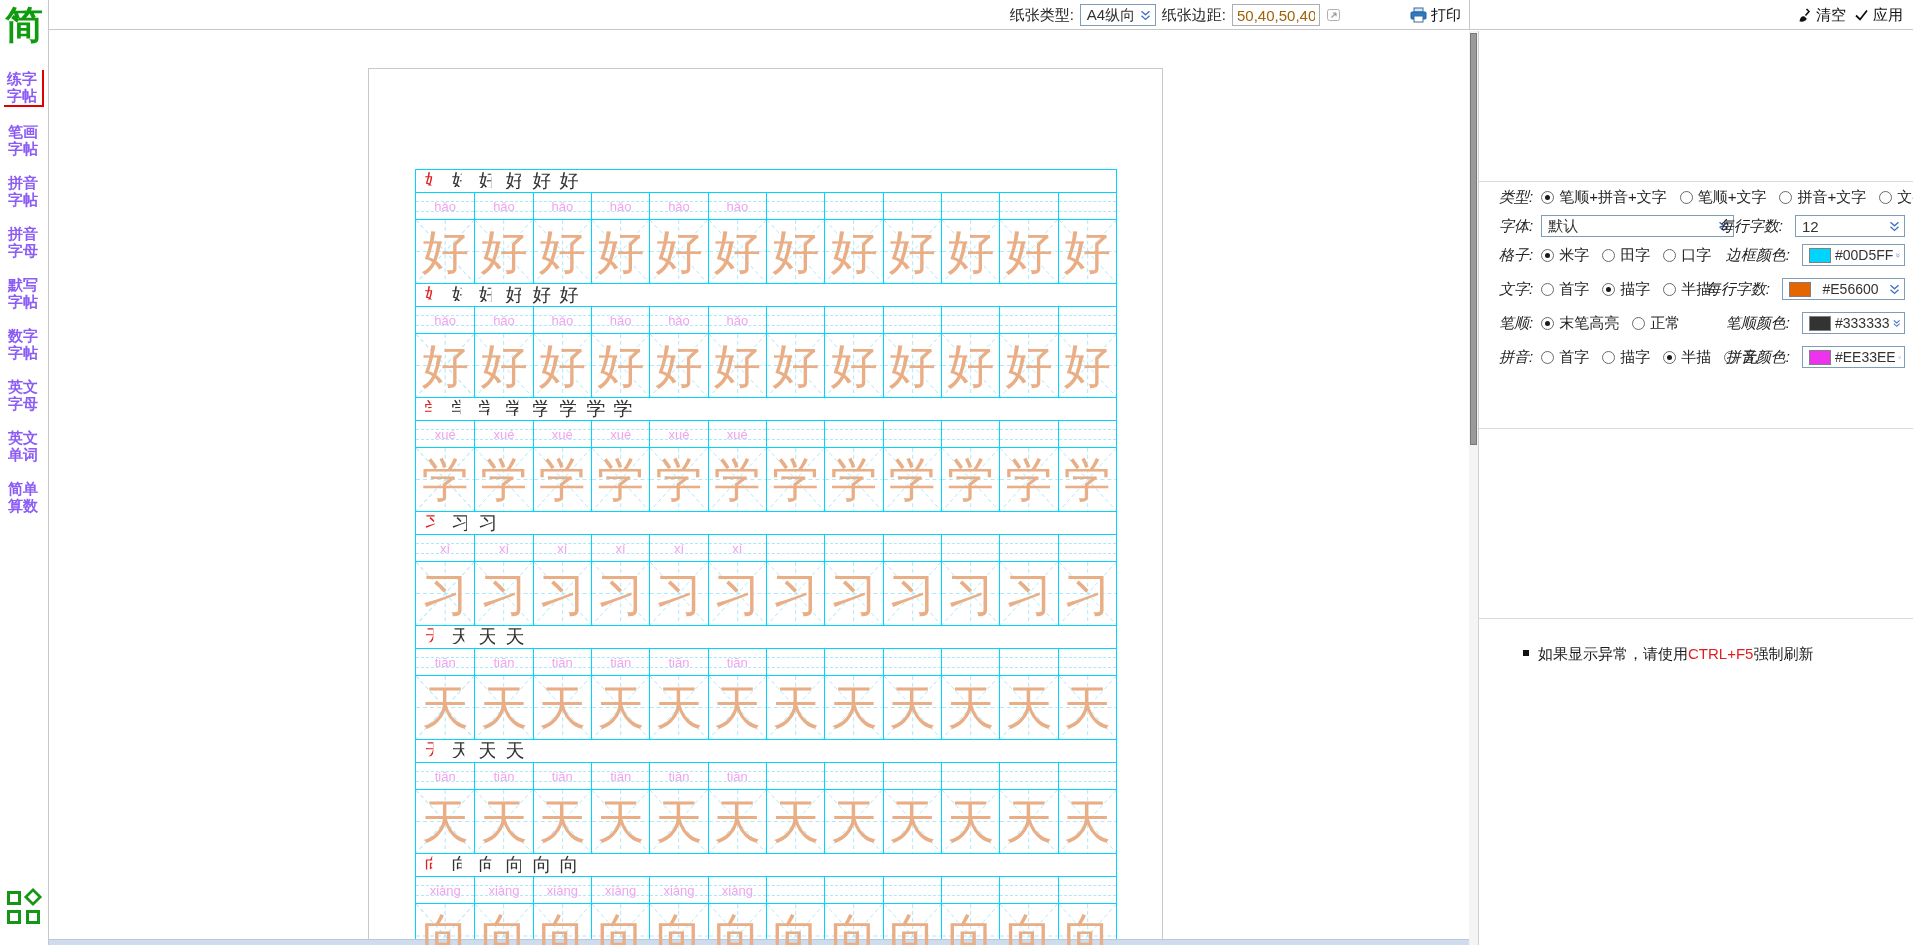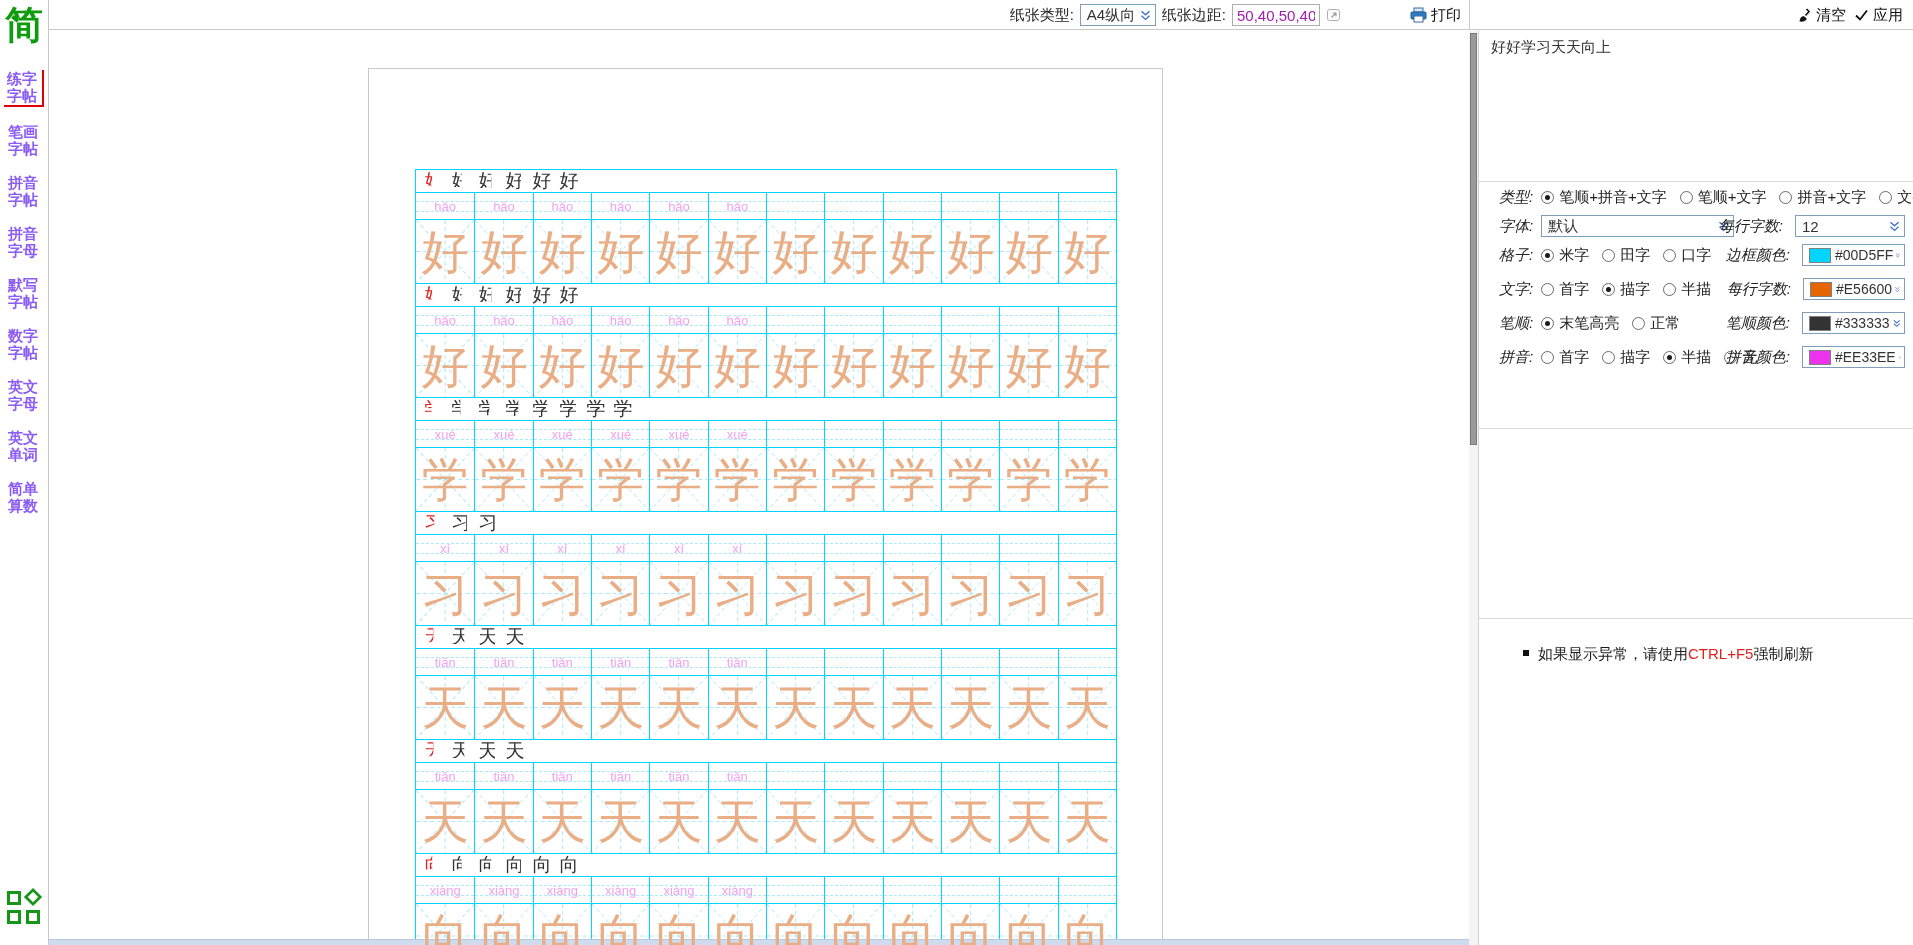--- a/index.html
+++ b/index.html
@@ -6,21 +6,21 @@
   *{box-sizing:border-box;font-family:"Liberation Sans","DejaVu Sans",sans-serif;}
   #app{position:relative;width:1913px;height:945px;background:#fff;overflow:hidden;}
 
   
   #topbar{position:absolute;left:49px;top:0;right:0;height:30px;border-bottom:1px solid #c8c8c8;background:#fff;}
   .tb-group{position:absolute;top:0;height:30px;display:flex;align-items:center;gap:6px;}
   #tb-left{right:452px;}
   #tb-right{right:10px;gap:8px;}
   .tb-label{font-size:15px;color:#222;white-space:nowrap;}
   .sel-box{display:inline-flex;align-items:center;justify-content:space-between;border:1px solid #7f9db9;background:#fff;height:22px;font-size:15px;color:#333;padding:0 3px 0 6px;cursor:default;}
-  .tb-input{height:22px;width:88px;border:1px solid #abadb3;font-size:15px;color:#a21caf;padding:0 4px;}
+  .tb-input{height:22px;width:88px;border:1px solid #abadb3;font-size:15px;color:#a16207;padding:0 4px;}
   .tb-btn{display:inline-flex;align-items:center;gap:4px;font-size:15px;color:#111;white-space:nowrap;cursor:pointer;}
   #tb-divider{position:absolute;right:443px;top:0;width:1px;height:30px;background:#c8c8c8;}
   #print-btn{margin-left:62px;}
 
   
   #sidebar{position:absolute;left:0;top:0;width:49px;height:945px;border-right:1px solid #c8c8c8;background:#fff;}
   #logo{display:block;text-align:center;margin-top:2px;font-size:38px;line-height:46px;font-weight:bold;color:#0e9c0e;}
   #menu{position:absolute;top:70px;left:0;width:48px;}
   .side-item{width:40px;margin:0 auto 16px auto;text-align:center;font-size:15px;line-height:17px;font-weight:bold;color:#8b5cf6;cursor:pointer;padding:0 2px 1px 0;}
   .side-item.sel{border-right:2px solid #e00000;border-bottom:2px solid #e00000;}
@@ -1236,21 +1236,20 @@
         </div>
     </div>
     <div id="hscroll"></div>
   </div>
 
   <div id="vscroll">
     <div class="thumb"></div>
   </div>
 
   <div id="panel">
-    <textarea id="text-input" spellcheck="false" style="">好好学习天天向上</textarea>
     <div class="pdiv" style="top:150px"></div>
     <div id="opts">
         <div class="orow">
           <span class="olabel">类型:</span>
           <span class="opt">
             <span class="radio on"></span>
             <span>笔顺+拼音+文字</span>
           </span>
           <span class="opt">
             <span class="radio"></span>
@@ -1320,21 +1319,21 @@
           <span class="opt">
             <span class="radio on"></span>
             <span>描字</span>
           </span>
           <span class="opt">
             <span class="radio"></span>
             <span>半描</span>
           </span>
           <span class="rgt">
             <span class="olabel">每行字数:</span>
-            <span class="sel-box" style="width: 102px;">
+            <span class="sel-box" style="width: 123px;">
               <span class="swatch" style="background:#E56600"></span>
               <span class="hex">#E56600</span>
               <svg width="13" height="13" viewBox="0 0 13 13">
                 <path d="M2.5 2.2 L6.5 5.8 L10.5 2.2" fill="none" stroke="#4472c4" stroke-width="1.4"></path>
                 <path d="M2.5 6.8 L6.5 10.4 L10.5 6.8" fill="none" stroke="#4472c4" stroke-width="1.4"></path>
               </svg>
             </span>
           </span>
         </div>
         <div class="orow mb12">

